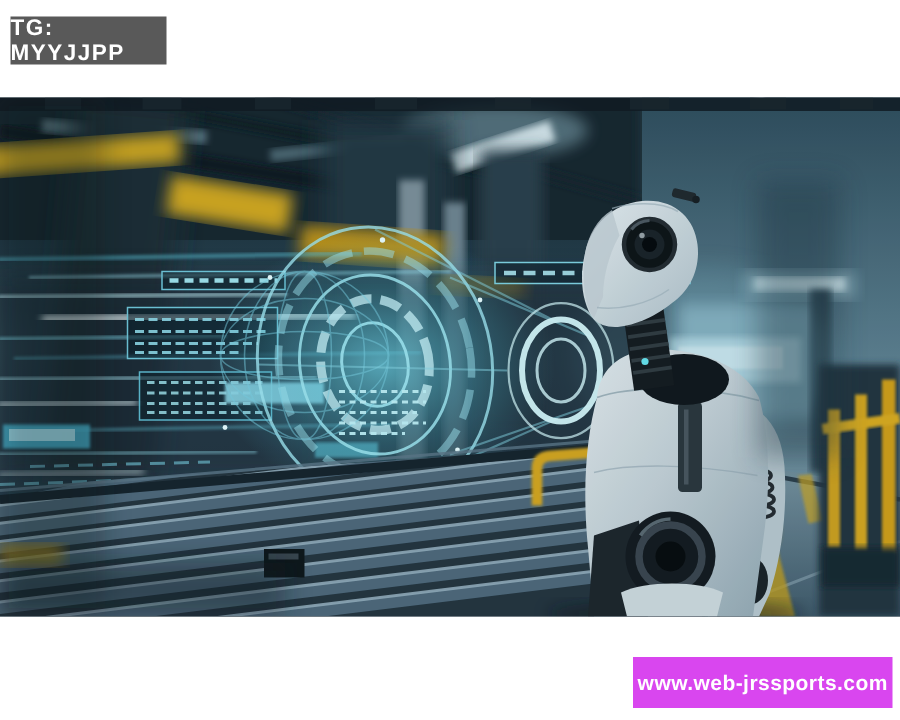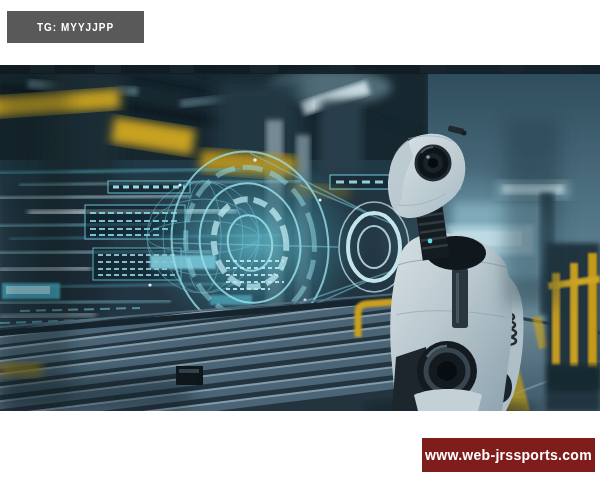--- a/index.html
+++ b/index.html
@@ -2,28 +2,28 @@
 <html><head>
 <meta charset="utf-8">
 <style>
   html,body{margin:0;padding:0;}
   body{
     width:600px;height:480px;overflow:hidden;position:relative;
     background:#ffffff;
     font-family:"Liberation Sans","DejaVu Sans",sans-serif;
   }
   .badge{
-    position:absolute;left:7px;top:11px;width:137px;height:32px;
+    position:absolute;left:7px;top:11px;width:104px;height:32px;
     background:#595959;color:#ffffff;
     display:flex;align-items:center;justify-content:center;
-    font-size:10px;font-weight:bold;letter-spacing:1px;
+    font-size:15px;font-weight:bold;letter-spacing:1px;
   }
   .watermark{
     position:absolute;left:422px;top:438px;width:173px;height:34px;
-    background:#7f1d1d;color:#ffffff;
+    background:#d946ef;color:#ffffff;
     display:flex;align-items:center;justify-content:center;
     font-size:14px;font-weight:bold;letter-spacing:0.3px;
   }
   .photo{
     position:absolute;left:0;top:65px;width:600px;height:346px;margin:0;
     background:#1d303c;overflow:hidden;
   }
   .photo svg{display:block;}
 </style>
 </head>

